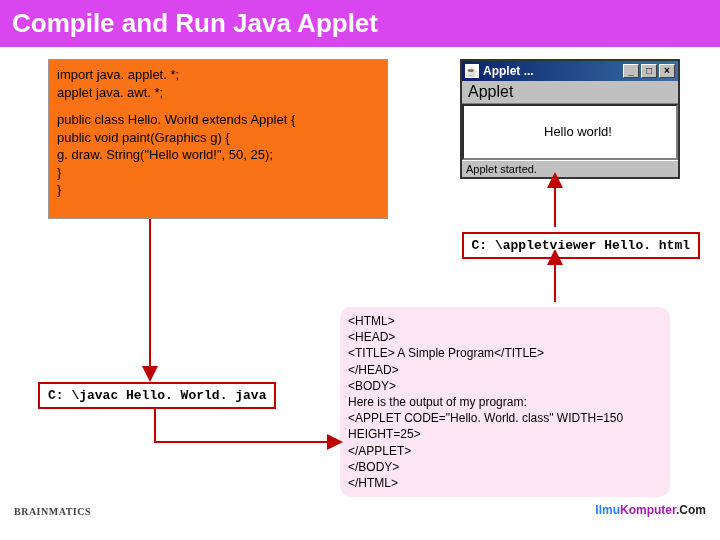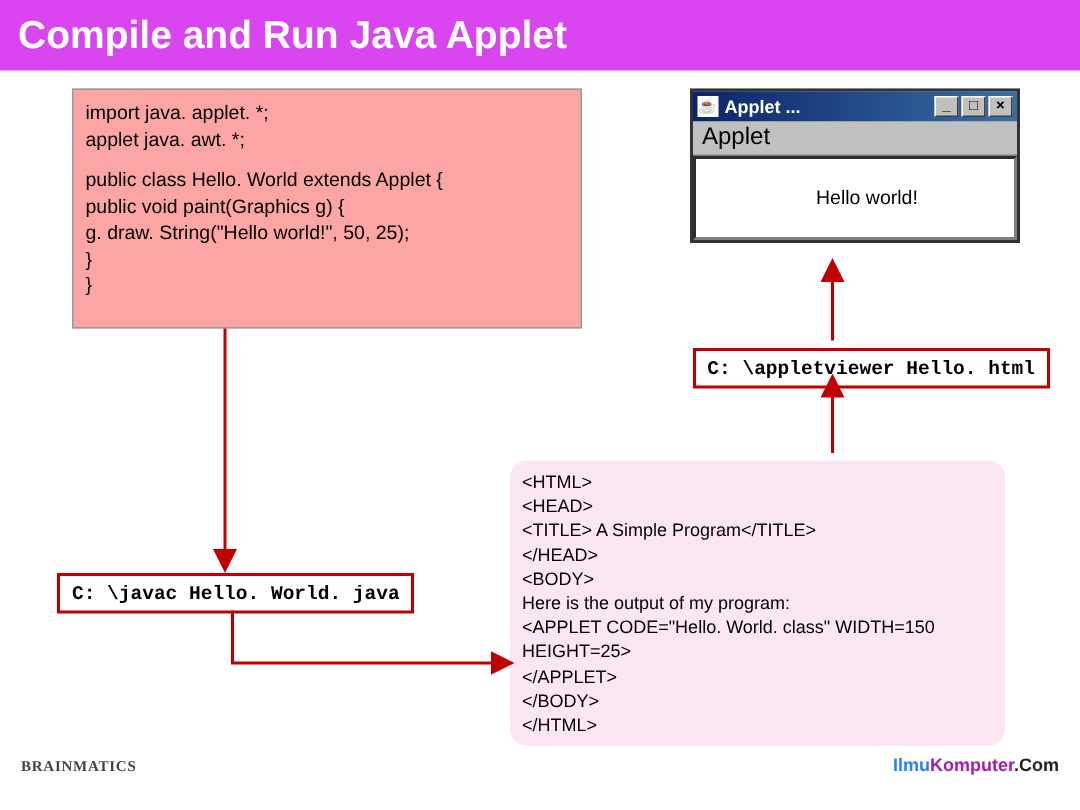--- a/index.html
+++ b/index.html
@@ -21,21 +21,21 @@
   .content {
     position: relative;
     height: 480px;
   }
   .code-box {
     position: absolute;
     left: 48px;
     top: 12px;
     width: 340px;
     height: 160px;
-    background: #fca5a5;
+    background: #f97316;
     border: 1px solid #999;
     padding: 6px 8px;
     font-size: 13px;
     line-height: 1.35;
     font-family: Arial, sans-serif;
   }
   .applet-window {
     position: absolute;
     right: 40px;
     top: 12px;
@@ -186,20 +186,23 @@
         <span class="win-btn">_</span>
         <span class="win-btn">□</span>
         <span class="win-btn">×</span>
       </span>
     </div>
     <div class="applet-menu">
       <span>Applet</span>
     </div>
     <div class="applet-canvas">
       <span class="applet-canvas-text">Hello world!</span>
+    </div>
+    <div class="applet-status">
+      <span>Applet started.</span>
     </div>
   </div>
 
   <div class="cmd-box cmd-appletviewer">
     <span>C: \appletviewer Hello. html</span>
   </div>
 
   <div class="cmd-box cmd-javac">
     <span>C: \javac Hello. World. java</span>
   </div>

